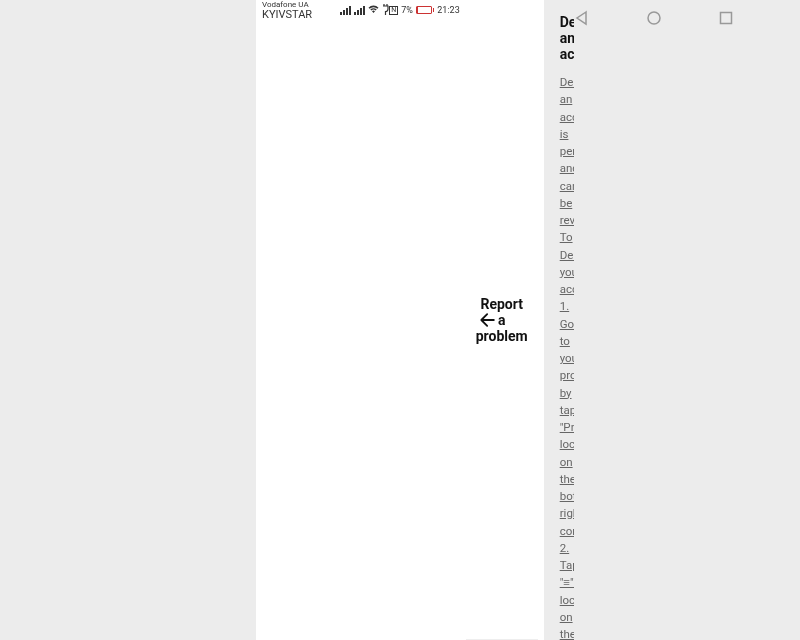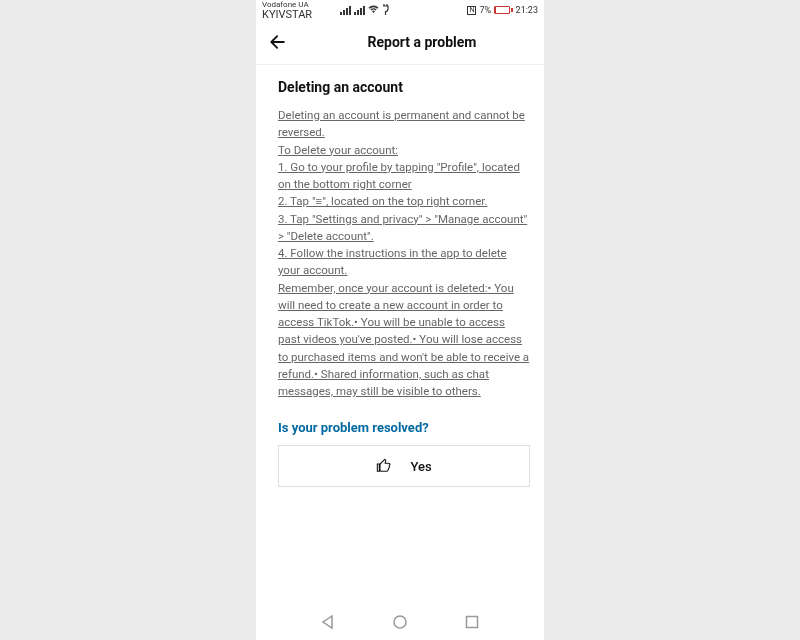--- a/index.html
+++ b/index.html
@@ -11,21 +11,20 @@
       display: flex;
       justify-content: center;
       align-items: flex-start;
     }
     .phone {
       width: 288px;
       height: 640px;
       background: #ffffff;
       position: relative;
       display: flex;
-      flex-direction: column;
     }
     .status-bar {
       height: 20px;
       display: flex;
       align-items: center;
       justify-content: space-between;
       padding: 0 6px;
       font-size: 9px;
       color: #333;
     }
@@ -87,21 +86,20 @@
       width: 1.5px;
       height: 4px;
       background: #c33;
       margin-left: 1px;
     }
     .app-header {
       display: flex;
       align-items: center;
       padding: 10px 10px;
       border-bottom: 1px solid #eee;
-      gap: 44px;
     }
     .back-btn {
       width: 24px;
       height: 24px;
       display: flex;
       align-items: center;
       justify-content: center;
     }
     .app-title {
       flex: 1;

